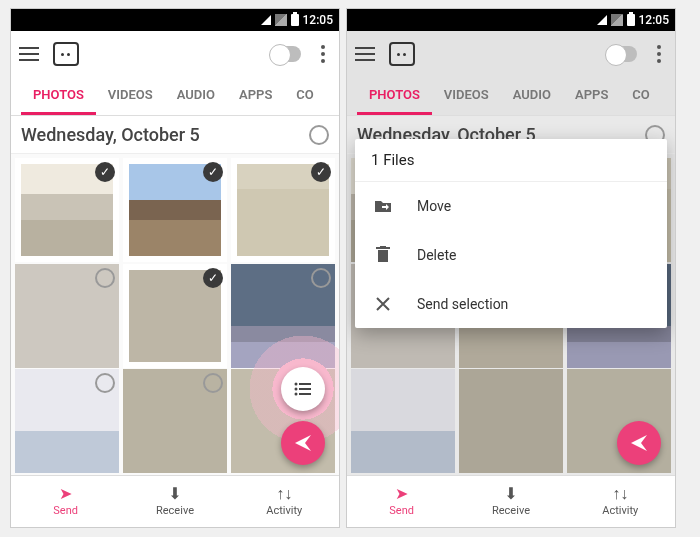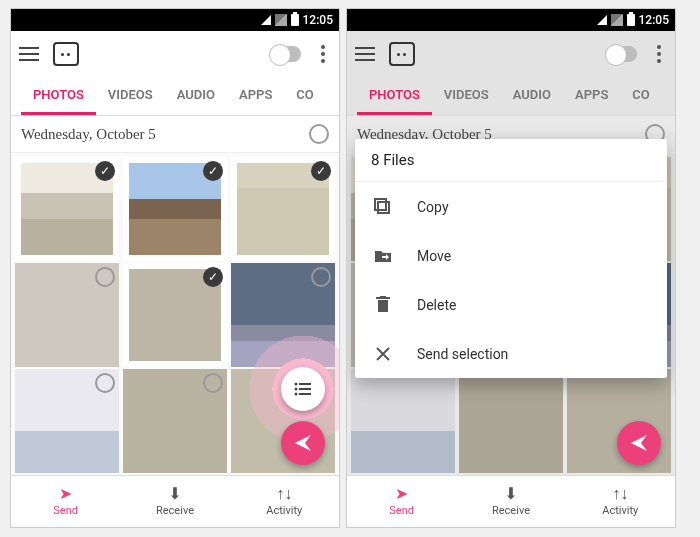--- a/index.html
+++ b/index.html
@@ -100,23 +100,22 @@
     color:#777;
     overflow:hidden;
   }
   .tabs.dim{background:#e3e3e3;}
   .tab { padding:10px 12px; white-space:nowrap; }
   .tab.active { color:#e91e63; border-bottom:3px solid #e91e63; }
   
   .section {
     display:flex;align-items:center;
     padding:8px 10px;
-    font-size:15px;font-weight:500;color:#444;
+    font-size:18px;font-weight:500;color:#444;
     border-bottom:1px solid #eee;
-    font-family:Liberation Serif, serif;
   }
   .section .ring{
     margin-left:auto;
     width:20px;height:20px;border:2px solid #999;border-radius:50%;
   }
   
   .grid {
     flex:1;
     display:grid;
     grid-template-columns:repeat(3,1fr);
@@ -344,30 +343,21 @@
     </div>
 
     <div class="fab send">
       <svg width="20" height="20" viewBox="0 0 20 20">
         <path d="M2 10 L18 2 L12 10 L18 18 Z" fill="#fff"></path>
       </svg>
     </div>
 
     <div class="menu">
       <div class="mhead">
-        <div class="t">8 Files</div>
-      </div>
-      <div class="mitem">
-        <span class="micon">
-          <svg width="18" height="18" viewBox="0 0 18 18">
-              <rect x="4" y="4" width="11" height="11" fill="none" stroke="#555" stroke-width="2"></rect>
-              <rect x="1" y="1" width="11" height="11" fill="none" stroke="#555" stroke-width="2"></rect>
-            </svg>
-        </span>
-        <span>Copy</span>
+        <div class="t">1 Files</div>
       </div>
       <div class="mitem">
         <span class="micon">
           <svg width="18" height="16" viewBox="0 0 18 16">
               <path d="M1 3 h6 l2 2 h8 v9 h-16 z" fill="#555"></path>
               <path d="M8 8 l4 0 l0 -2 l3 3 l-3 3 l0 -2 l-4 0 z" fill="#fff"></path>
             </svg>
         </span>
         <span>Move</span>
       </div>

